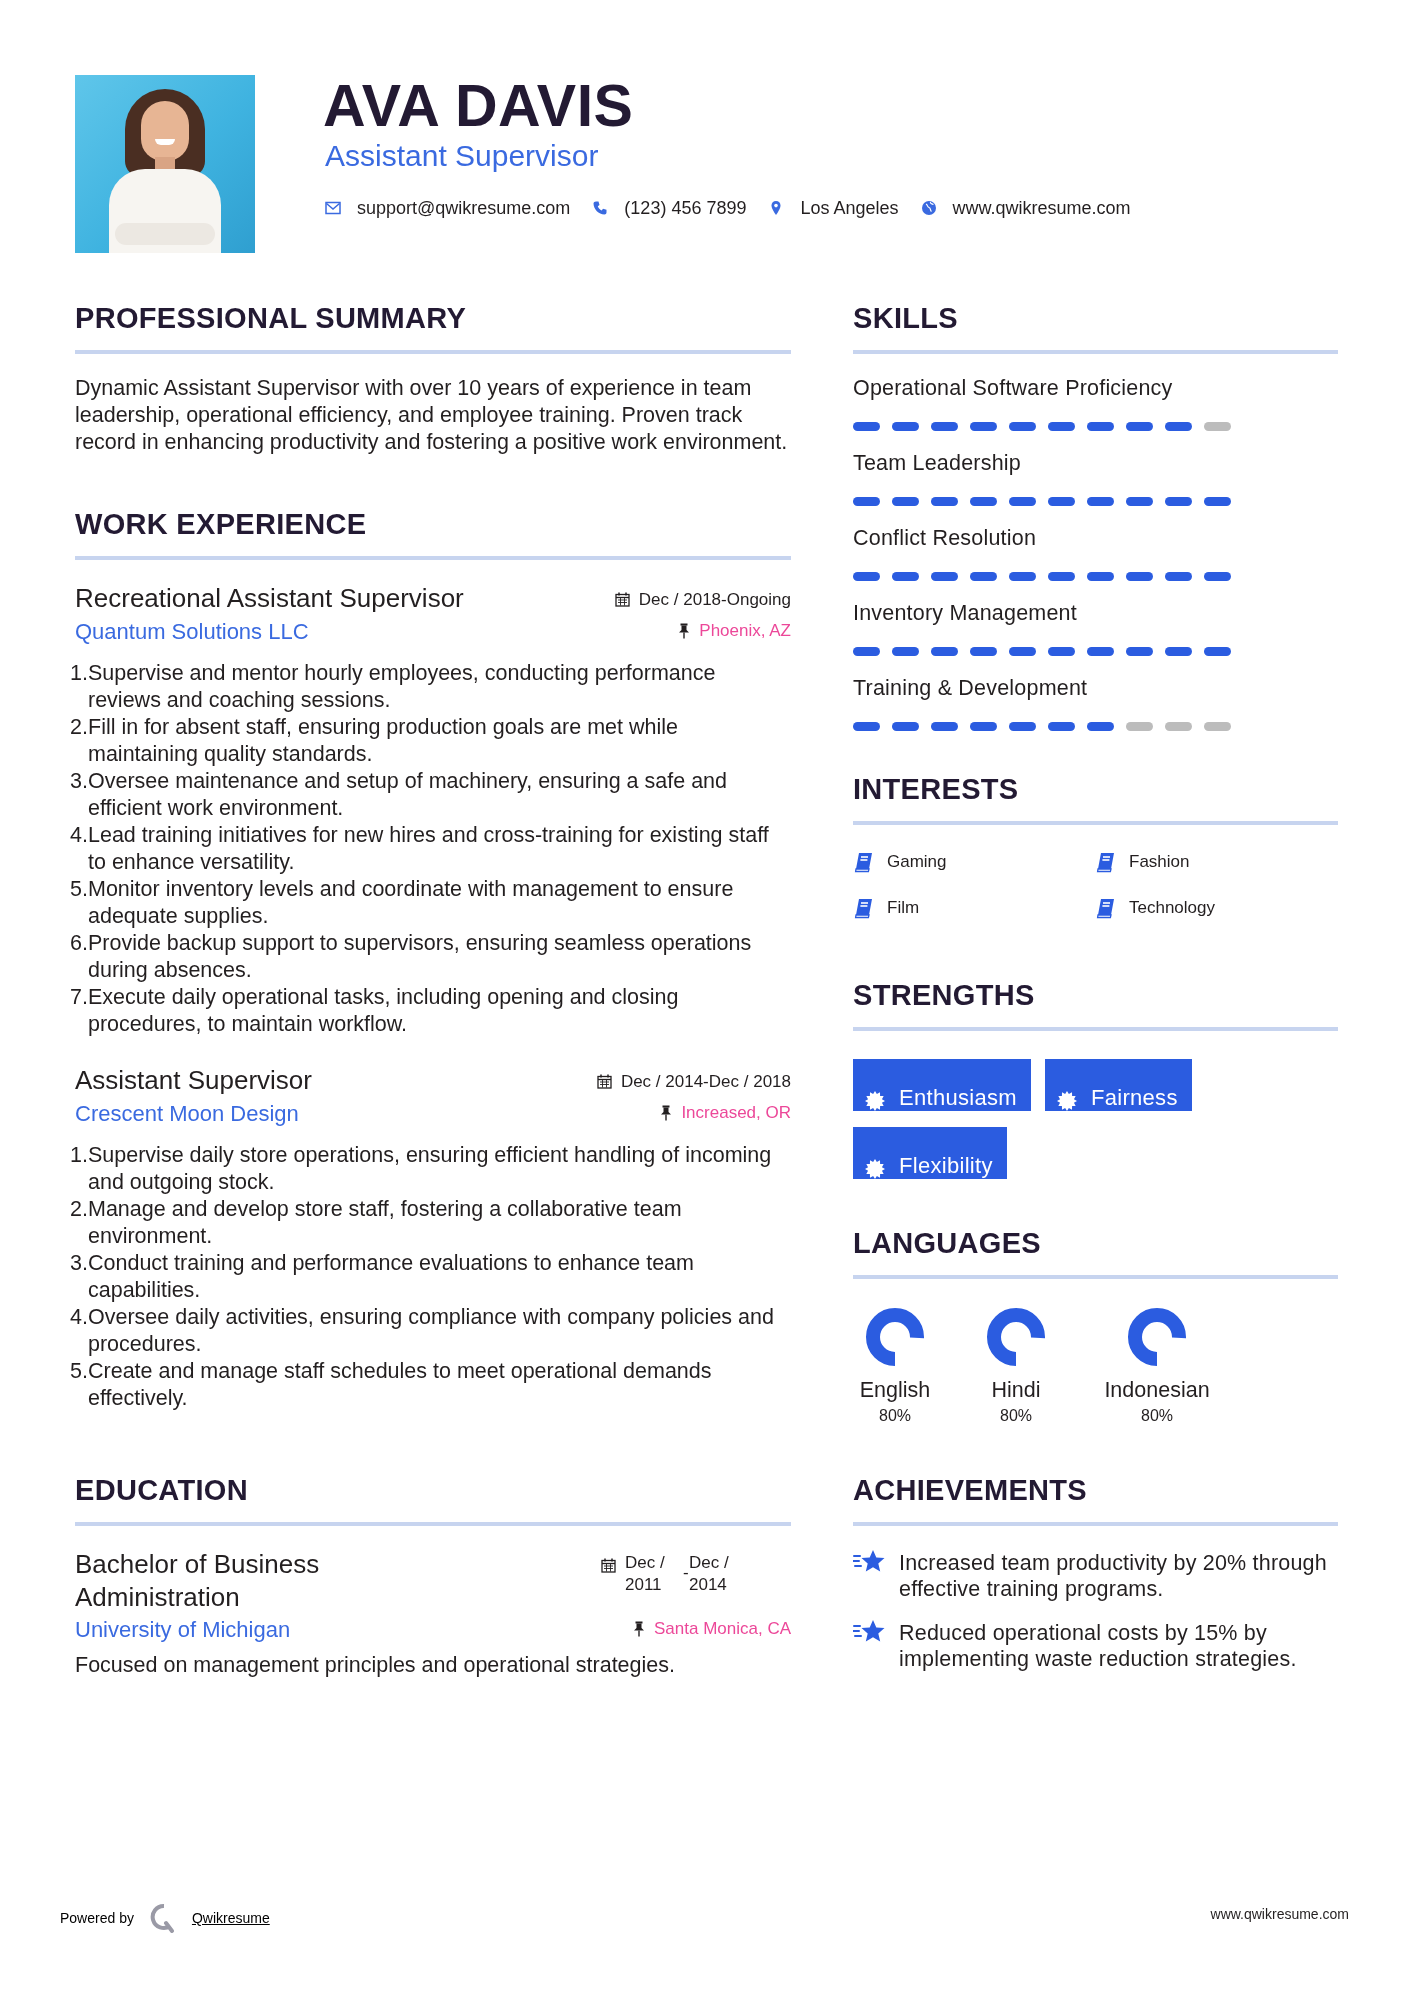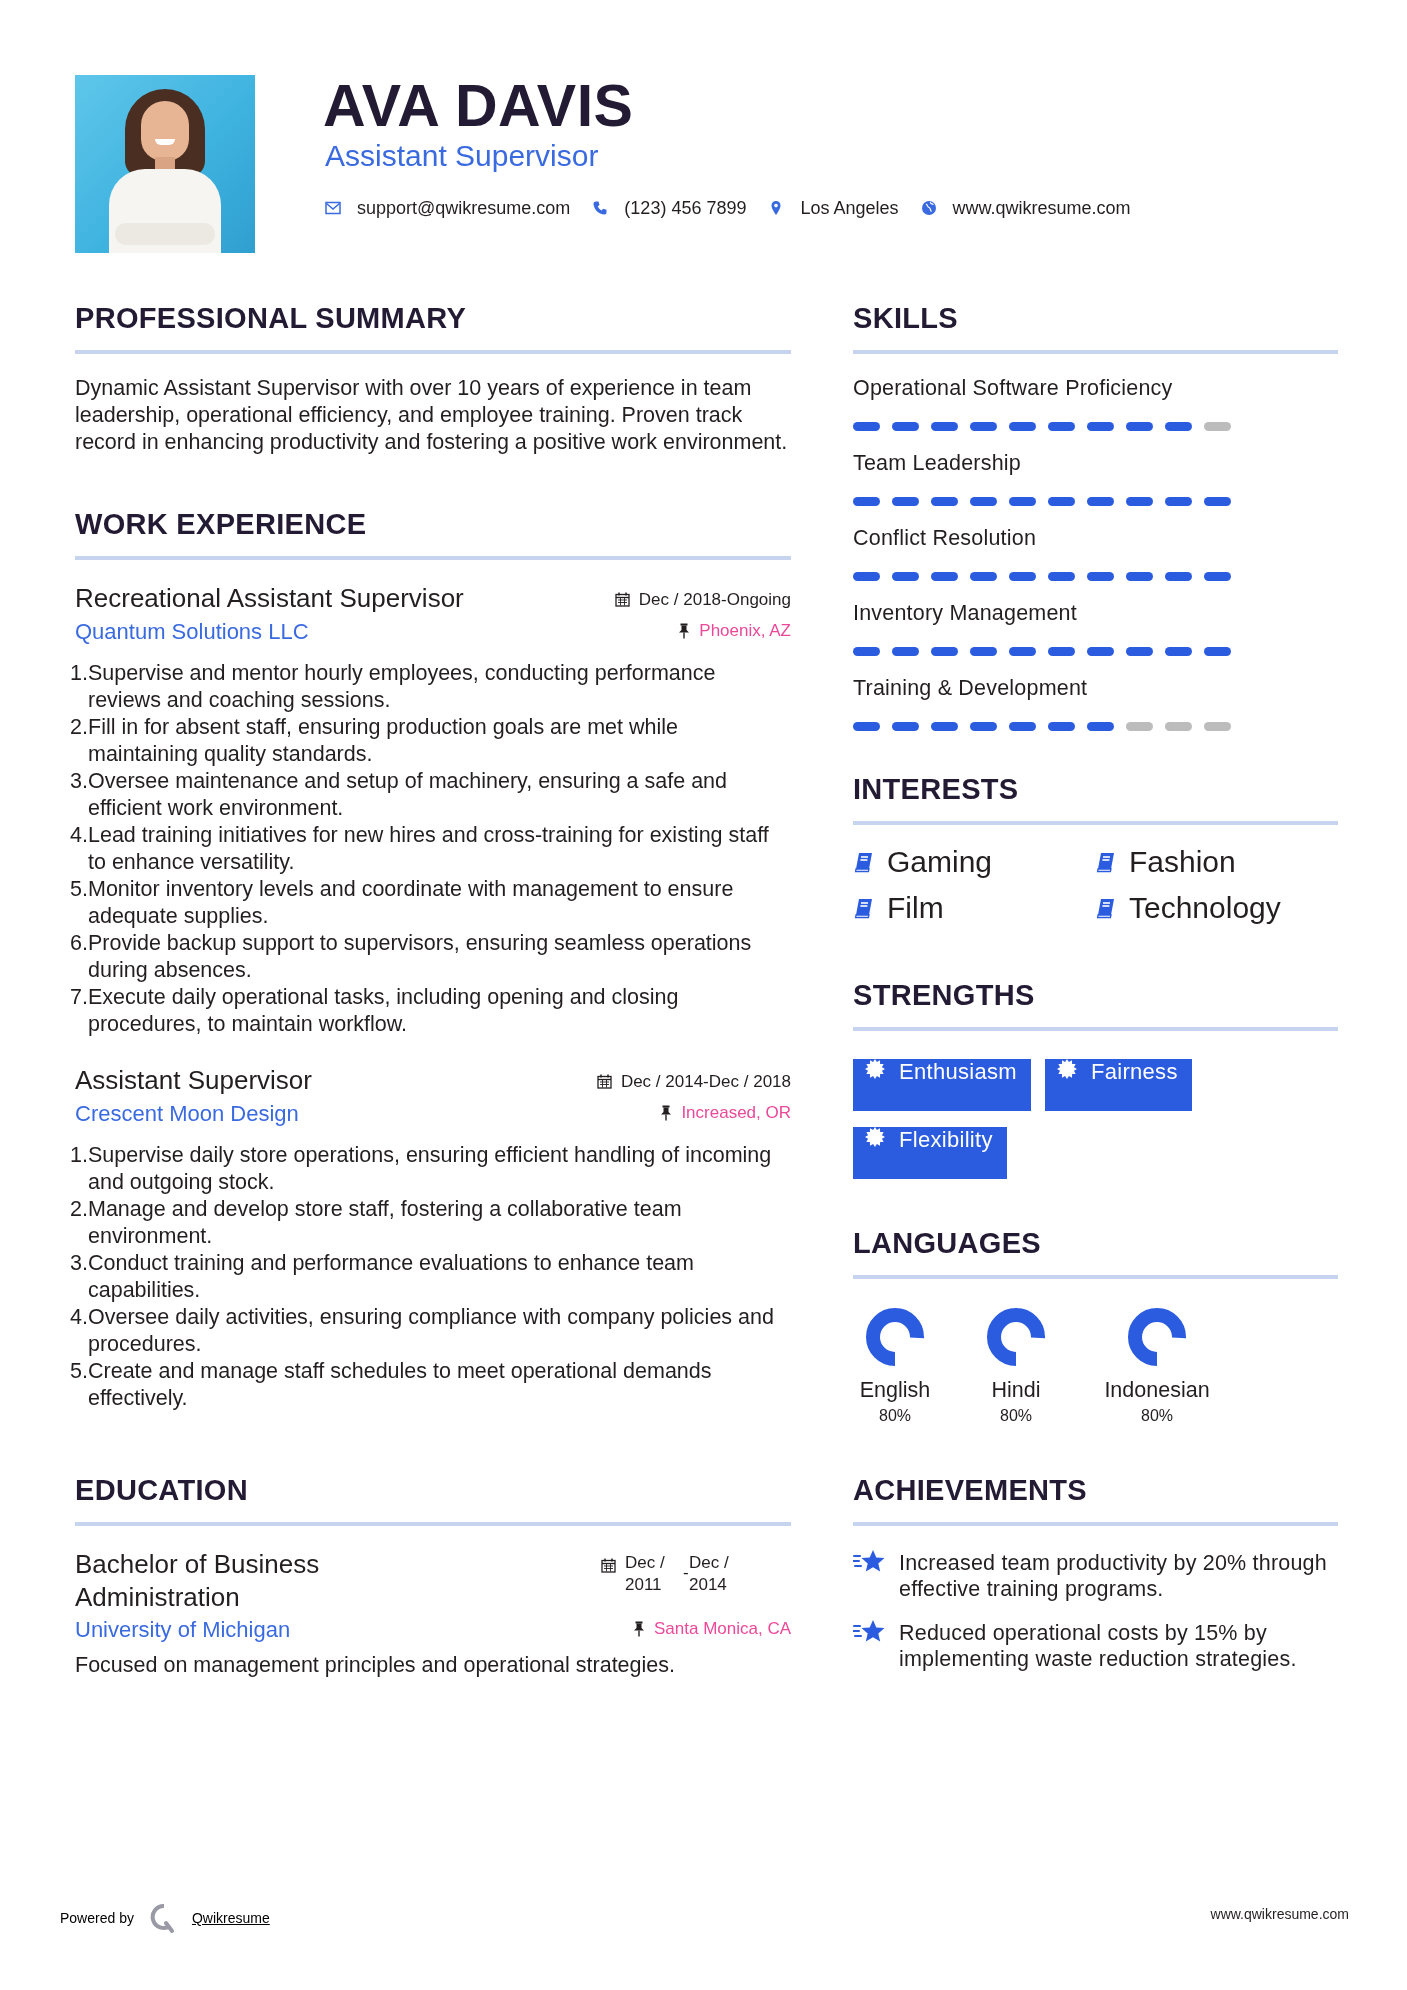--- a/index.html
+++ b/index.html
@@ -51,25 +51,25 @@
   .edu-date .dpart { width: 62px; }
   .edu-date .dash { width: 6px; margin-left: -4px; margin-top: 10px; }
   .edu-desc { font-size: 21.5px; line-height: 27px; margin-top: 8px; color: #231f20; }
 
   .skill-name { font-size: 21.5px; line-height: 27px; color: #231f20; letter-spacing: 0.2px; }
   .skill-bar { display: flex; gap: 12px; margin-top: 20px; margin-bottom: 19px; }
   .skill-bar .dash { width: 27px; height: 9px; border-radius: 5px; background: #2b5ce0; }
   .skill-bar .dash.off { background: #bcbcbc; }
 
   .interests { display: grid; grid-template-columns: 242px 242px; row-gap: 20px; margin-top: 24px; }
-  .interest { display: flex; align-items: center; font-size: 30px; line-height: 26px; color: #231f20; }
+  .interest { display: flex; align-items: center; font-size: 17px; line-height: 26px; color: #231f20; }
   .interest .book { width: 22px; height: 22px; margin-right: 12px; }
 
   .strengths { display: flex; flex-wrap: wrap; gap: 16px 14px; margin-top: 28px; width: 480px; }
-  .badge { display: inline-flex; align-items: flex-start; height: 52px; padding: 0 14px 0 12px; background: #2b5ce0; color: #ffffff; font-size: 22px; letter-spacing: 0.3px; }
+  .badge { display: inline-flex; align-items: flex-end; height: 52px; padding: 0 14px 0 12px; background: #2b5ce0; color: #ffffff; font-size: 22px; letter-spacing: 0.3px; }
   .badge .burst { width: 20px; height: 20px; margin-right: 14px; }
 
   .langs { display: flex; margin-top: 28px; }
   .lang { display: flex; flex-direction: column; align-items: center; }
   .lang .ring { width: 60px; height: 60px; }
   .lang .lname { font-size: 21.5px; line-height: 26px; color: #231f20; margin-top: 10px; }
   .lang .lpct { font-size: 16px; line-height: 20px; color: #231f20; margin-top: 3px; }
 
   .ach { display: flex; margin-top: 18px; }
   .ach:first-child { margin-top: 0; }

